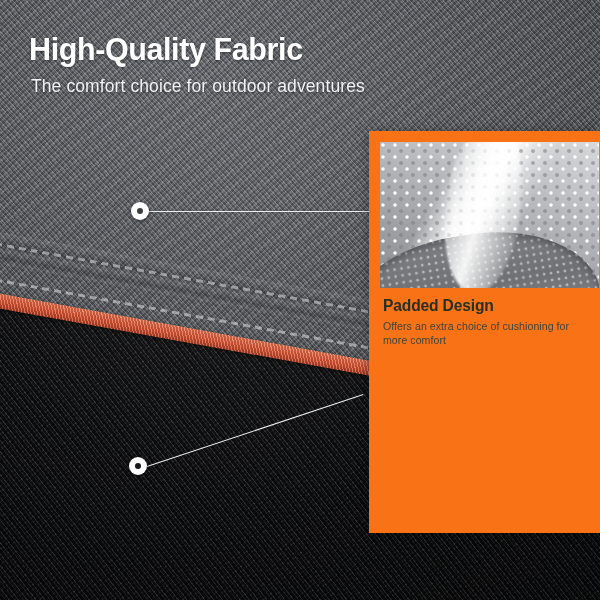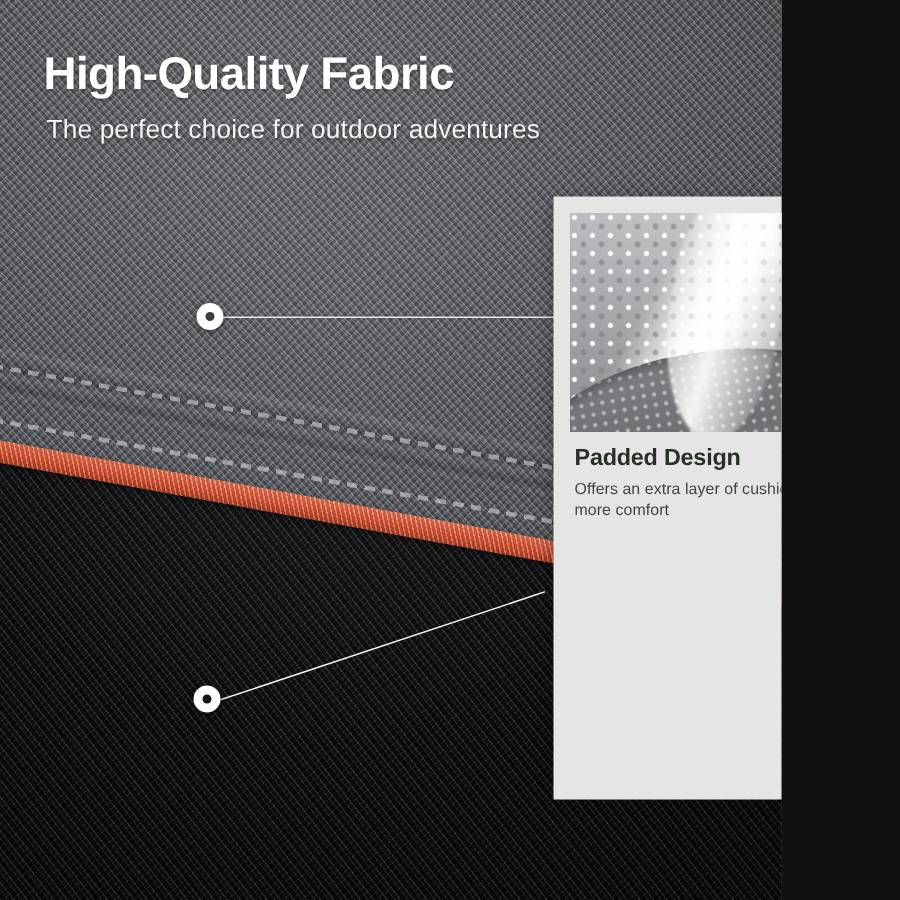--- a/index.html
+++ b/index.html
@@ -2,21 +2,21 @@
 <html><head>
 <meta charset="utf-8">
 <style>
   html, body {
     margin: 0;
     padding: 0;
     background: #111;
   }
   #stage {
     position: relative;
-    width: 521px;
+    width: 600px;
     height: 600px;
     overflow: hidden;
     font-family: "Liberation Sans", sans-serif;
     background: #4f5257;
   }
 
   
   .fabric {
     position: absolute;
     left: 0; top: 0;
@@ -186,21 +186,21 @@
   .marker-2 { left: 129px; top: 457px; }
   .marker-2::after { background: #16171a; }
 
   
   .card {
     position: absolute;
     left: 369px;
     top: 131px;
     width: 231px;
     height: 402px;
-    background: #e5e5e5;
+    background: #f97316;
     box-shadow: -2px 0 10px rgba(0,0,0,.28);
     box-sizing: border-box;
     padding: 11px 0 0 11px;
   }
   .panel { width: 219px; }
   .panel + .panel { margin-top: 12px; }
 
   .panel-img {
     width: 219px;
     height: 146px;
@@ -293,35 +293,35 @@
   <div class="fabric grey-fabric"></div>
   <div class="seam"></div>
   <div class="stitch-line stitch-a"></div>
   <div class="stitch-line stitch-b"></div>
   <div class="fabric black-fabric"></div>
   <div class="piping"></div>
   <div class="vignette"></div>
 
   <div class="header">
     <h1 class="title">High-Quality Fabric</h1>
-    <p class="subtitle">The perfect choice for outdoor adventures</p>
+    <p class="subtitle">The comfort choice for outdoor adventures</p>
   </div>
 
   <div class="leader leader-1"></div>
   <div class="marker marker-1"></div>
 
   <div class="leader leader-2"></div>
   <div class="marker marker-2"></div>
 
   <div class="card">
 
     <div class="panel">
       <div class="panel-img img-padded"></div>
       <div class="panel-body">
         <h2 class="panel-title">Padded Design</h2>
-        <p class="panel-desc">Offers an extra layer of cushioning for more comfort</p>
+        <p class="panel-desc">Offers an extra choice of cushioning for more comfort</p>
       </div>
     </div>
 
 
   </div>
 
 </div>
 
 </body></html>

